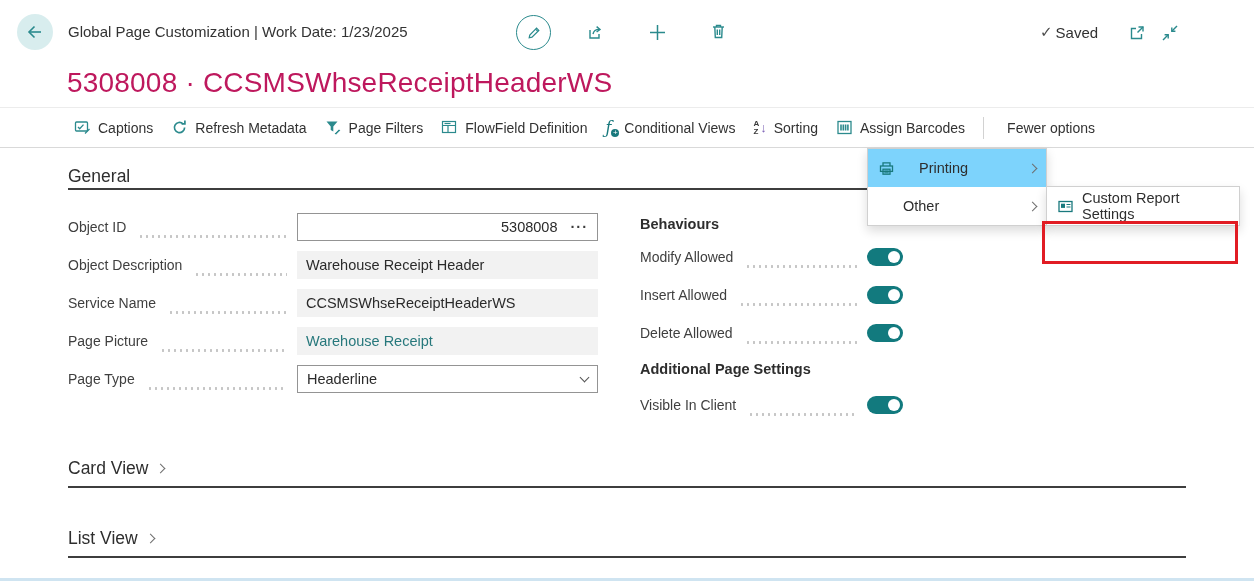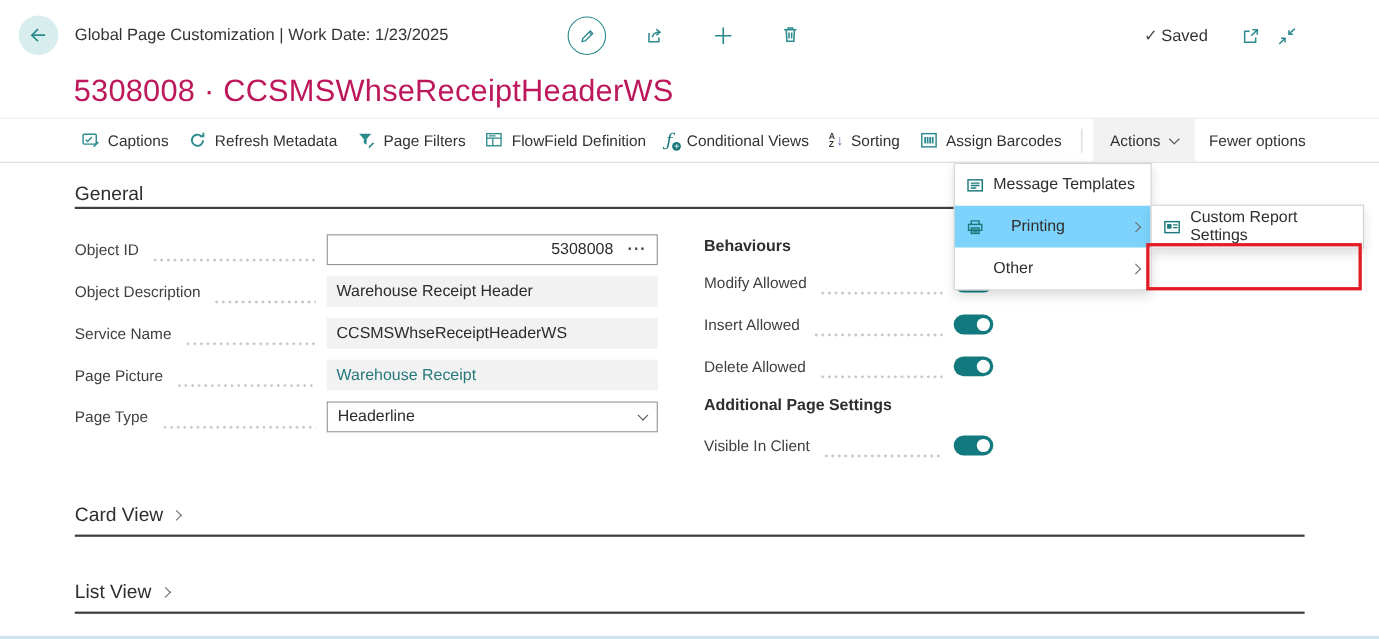--- a/index.html
+++ b/index.html
@@ -236,24 +236,20 @@
   <div class="tb-item">
     <span class="tb-ic">
       <svg width="17" height="17" viewBox="0 0 17 17" fill="none" stroke="currentColor" stroke-width="1.3">
         <rect x="2" y="2.5" width="13" height="12"></rect>
         <path d="M5 5.5v6M7.3 5.5v6M9.6 5.5v6M11.9 5.5v6" stroke-width="1.6"></path>
       </svg>
     </span>
     <span>Assign Barcodes</span>
   </div>
   <div class="tb-divider"></div>
-  <div class="actions-btn">
-    <span>Actions</span>
-    <span class="chev"></span>
-  </div>
   <div class="fewer">
     <span>Fewer options</span>
   </div>
 </div>
 
 <div class="abs sec-head" style="left:68px;top:166px;">
   <span>General</span>
 </div>
 <div class="abs rule" style="left:68px;top:188px;width:1118px;"></div>
 
@@ -328,29 +324,20 @@
 </div>
 <div class="abs rule cardrule"></div>
 
 <div class="abs sec-head listview">
   <span>List View</span>
   <span class="chevR"></span>
 </div>
 <div class="abs rule listrule"></div>
 
 <div class="abs menu">
-  <div class="menu-item">
-    <span class="mi-ic">
-      <svg width="17" height="17" viewBox="0 0 17 17" fill="none" stroke="currentColor" stroke-width="1.3">
-        <rect x="2" y="3.5" width="13" height="10"></rect>
-        <path d="M4.5 6.5h8M4.5 8.7h8M4.5 10.9h5"></path>
-      </svg>
-    </span>
-    <span>Message Templates</span>
-  </div>
   <div class="menu-item hl">
     <span class="mi-ic">
       <svg width="17" height="17" viewBox="0 0 17 17" fill="none" stroke="currentColor" stroke-width="1.3">
         <path d="M5 6V2.8h7V6"></path>
           <rect x="2.5" y="6" width="12" height="5.4"></rect>
         <rect x="5" y="9.2" width="7" height="5"></rect>
           <path d="M6.3 11h4.4M6.3 12.8h4.4" stroke-width="1"></path>
       </svg>
     </span>
     <span>Printing</span>

